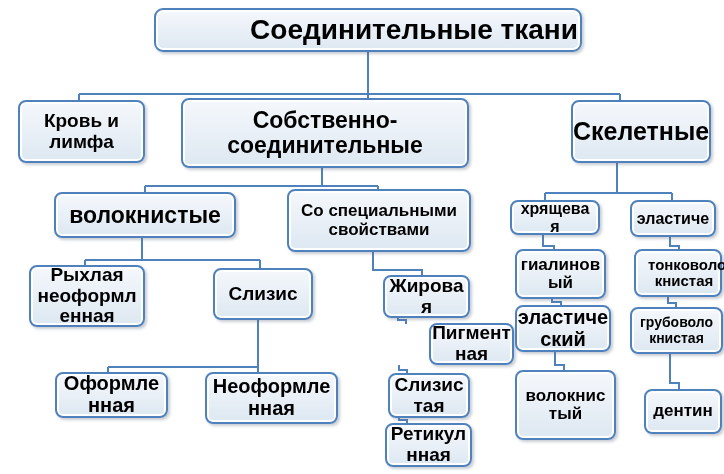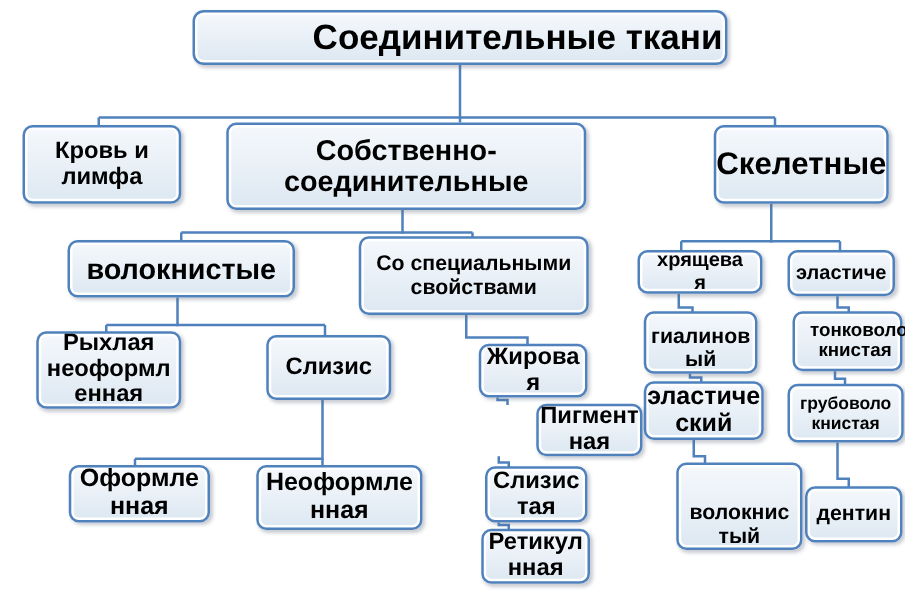--- a/index.html
+++ b/index.html
@@ -73,21 +73,21 @@
       <div class="node" style="left: 553px; top: 100px; width: 140px; height: 63px; font-size: 25px; margin-left: 18px;">
         <span class="lbl">Скелетные</span>
       </div>
       <div class="node" style="left: 54px; top: 192px; width: 182px; height: 46px; font-size: 23px;">
         <span class="lbl">волокнистые</span>
       </div>
       <div class="node" style="left: 287px; top: 189px; width: 184px; height: 63px; font-size: 17px;">
         <span class="lbl">Со специальными
 свойствами</span>
       </div>
-      <div class="node" style="left: 510px; top: 200px; width: 100px; height: 35px; font-size: 16px;">
+      <div class="node" style="left: 510px; top: 200px; width: 90px; height: 35px; font-size: 16px;">
         <span class="lbl">хрящева
 я</span>
       </div>
       <div class="node" style="left: 630px; top: 200px; width: 86px; height: 37px; font-size: 16px;">
         <span class="lbl">эластиче</span>
       </div>
       <div class="node" style="left: 29px; top: 265px; width: 116px; height: 62px; font-size: 19px;">
         <span class="lbl">Рыхлая
 неоформл
 енная</span>
@@ -104,37 +104,37 @@
 ная</span>
       </div>
       <div class="node" style="left: 388px; top: 373px; width: 82px; height: 45px; font-size: 19px;">
         <span class="lbl">Слизис
 тая</span>
       </div>
       <div class="node" style="left: 385px; top: 423px; width: 87px; height: 44px; font-size: 19px;">
         <span class="lbl">Ретикул
 нная</span>
       </div>
-      <div class="node" style="left: 515px; top: 249px; width: 91px; height: 50px; font-size: 17px; align-items: flex-end;">
+      <div class="node" style="left: 515px; top: 249px; width: 91px; height: 50px; font-size: 17px;">
         <span class="lbl">гиалинов
 ый</span>
       </div>
       <div class="node" style="left: 634px; top: 249px; width: 88px; height: 48px; font-size: 15px; padding-left: 12px;">
         <span class="lbl">тонковоло
 книстая</span>
       </div>
       <div class="node" style="left: 515px; top: 305px; width: 96px; height: 47px; font-size: 20px;">
         <span class="lbl">эластиче
 ский</span>
       </div>
       <div class="node" style="left: 630px; top: 307px; width: 93px; height: 47px; font-size: 14px;">
         <span class="lbl">грубоволо
 книстая</span>
       </div>
-      <div class="node" style="left: 541px; top: 370px; width: 101px; height: 70px; font-size: 17px; align-items: flex-end;">
+      <div class="node" style="left: 515px; top: 370px; width: 101px; height: 70px; font-size: 17px;">
         <span class="lbl">волокнис
 тый</span>
       </div>
       <div class="node" style="left: 644px; top: 389px; width: 78px; height: 45px; font-size: 17px;">
         <span class="lbl">дентин</span>
       </div>
       <div class="node" style="left: 55px; top: 372px; width: 113px; height: 46px; font-size: 20px;">
         <span class="lbl">Оформле
 нная</span>
       </div>

